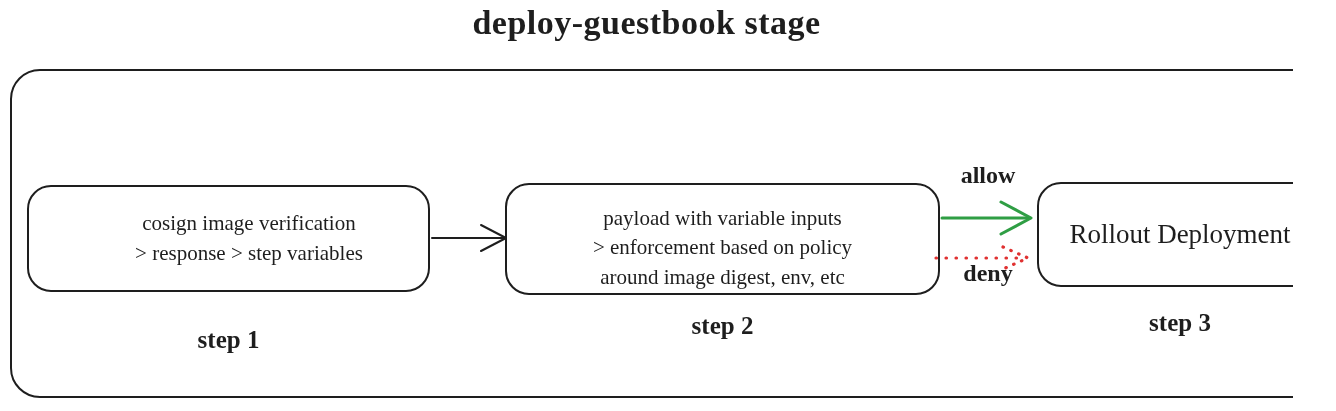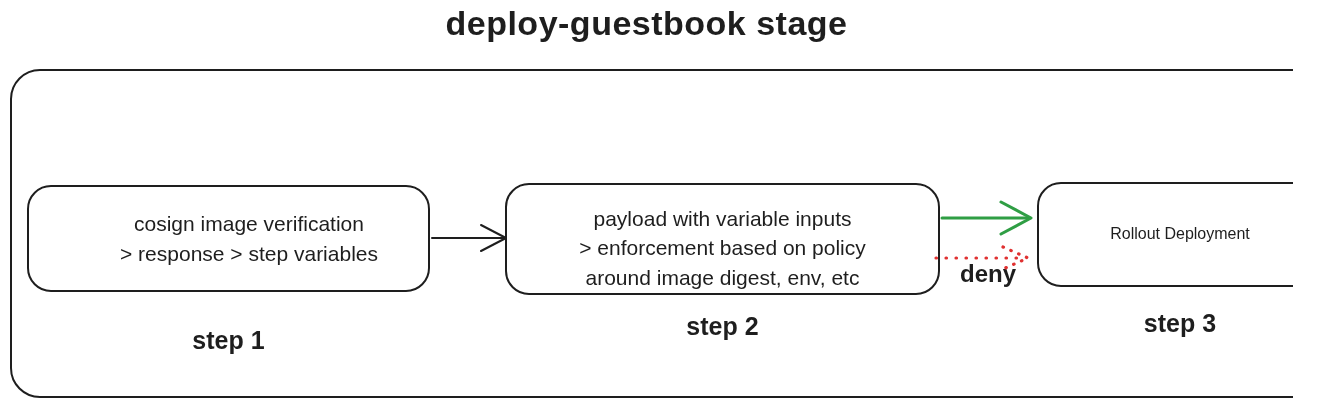--- a/index.html
+++ b/index.html
@@ -6,21 +6,21 @@
     margin: 0;
     padding: 0;
     background: #ffffff;
   }
   .canvas {
     position: relative;
     width: 1293px;
     height: 411px;
     background: #ffffff;
     color: #1e1e1e;
-    font-family: Liberation Sans, sans-serif;
+    font-family: Liberation Serif, serif;
     overflow: hidden;
   }
   .diagram-title {
     position: absolute;
     top: 4px;
     left: 0;
     width: 100%;
     text-align: center;
     font-size: 34px;
     font-weight: 700;
@@ -46,21 +46,21 @@
     border-radius: 24px;
     box-sizing: border-box;
     background: #ffffff;
     font-size: 21px;
     line-height: 1.42;
     text-align: center;
     white-space: nowrap;
   }
   .node-step-1 { left: 27px;   top: 185px; width: 403px; height: 107px; padding-left: 41px; }
   .node-step-2 { left: 505px;  top: 183px; width: 435px; height: 112px; justify-content: flex-end; }
-  .node-step-3 { left: 1037px; top: 182px; width: 286px; height: 105px; font-size: 16px; }
+  .node-step-3 { left: 1037px; top: 182px; width: 286px; height: 105px; font-size: 27px; }
   .step-label {
     position: absolute;
     text-align: center;
     font-size: 25px;
     font-weight: 600;
   }
   .step-label-1 { left: 27px;   top: 310px; width: 403px; margin-top: 16px; }
   .step-label-2 { left: 505px;  top: 312px; width: 435px; }
   .step-label-3 { left: 1037px; top: 309px; width: 286px; }
   .arrow-label {
@@ -107,20 +107,21 @@
   </div>
 
   <div class="node node-step-3">
     <div>Rollout Deployment</div>
   </div>
 
   <div class="step-label step-label-1">step 1</div>
   <div class="step-label step-label-2">step 2</div>
   <div class="step-label step-label-3">step 3</div>
 
+  <div class="arrow-label arrow-label-allow">allow</div>
   <div class="arrow-label arrow-label-deny">deny</div>
 
   <svg class="arrow-layer" viewBox="0 0 1336 411">
 
     <path stroke-width="2" d="M432 238 L505 238" stroke="#1e1e1e"></path>
     <path stroke-width="2" d="M481 225 L506 238 L481 251" stroke="#1e1e1e"></path>
 
     <path stroke-width="3" d="M942 218 L1028 218" stroke="#2f9e44"></path>
     <path stroke-width="3" d="M1001 202 L1031 218 L1001 234" stroke="#2f9e44"></path>
 

